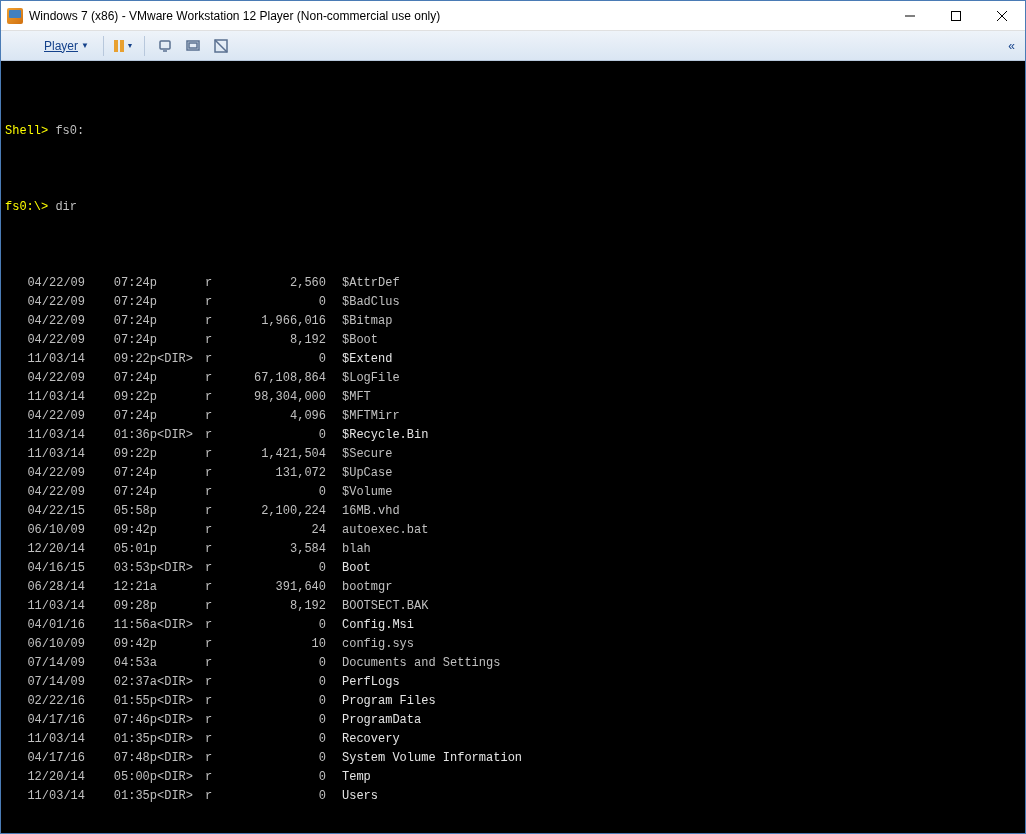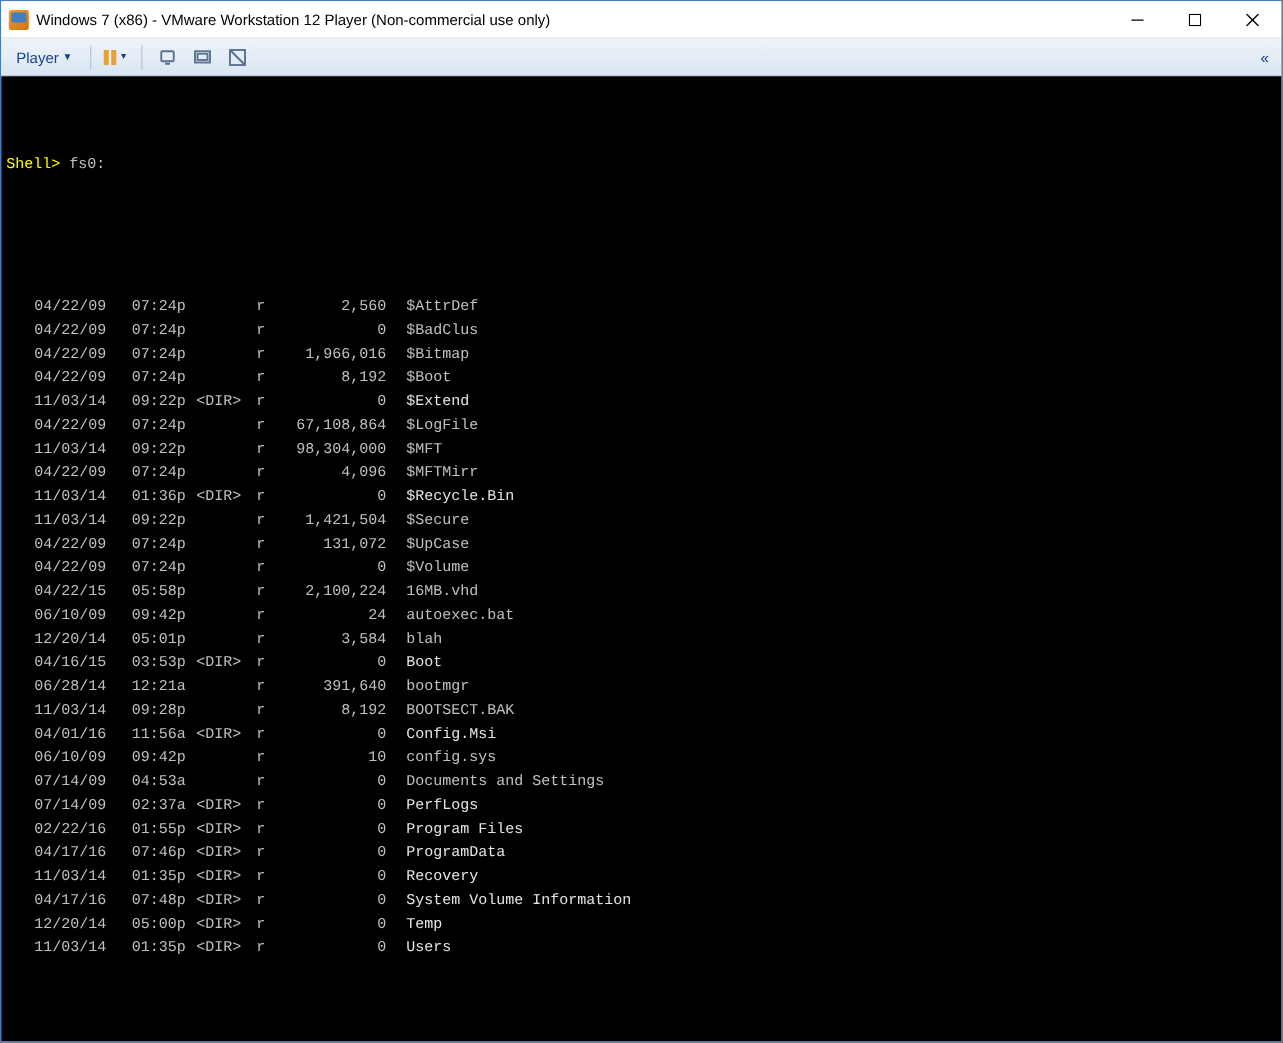--- a/index.html
+++ b/index.html
@@ -129,24 +129,24 @@
       color: #c0c0c0;
       white-space: pre;
       overflow: hidden;
     }
     .yel { color: #ffff00; }
     .wht { color: #ffffff; }
     .gry { color: #c0c0c0; }
     .blu { color: #e5e5e5; }
     .row { display: flex; }
     .c-date { width: 80px; text-align: right; }
-    .c-time { width: 72px; text-align: center; padding-left: 12px; }
+    .c-time { width: 72px; text-align: right; padding-left: 12px; }
     .c-dir { width: 48px; text-align: left; }
     .c-flag { width: 8px; }
-    .c-size { width: 96px; text-align: right; }
+    .c-size { width: 96px; text-align: right; margin-left: 17px; }
     .c-gap { width: 16px; }
     .c-name { }
   </style>
 </head>
 <body>
 
 <div class="window">
 
   <div class="titlebar">
     <div class="titlebar-icon"></div>
@@ -166,21 +166,21 @@
         <svg viewBox="0 0 10 10">
             <line x1="0" y1="0" x2="10" y2="10" stroke="currentColor" stroke-width="1"></line>
             <line x1="10" y1="0" x2="0" y2="10" stroke="currentColor" stroke-width="1"></line>
           </svg>
       </div>
     </div>
   </div>
 
   <div class="toolbar">
     <div class="player-menu">
-      <span style="">Player</span>
+      <span style="text-decoration: underline; margin-left: 31px;">Player</span>
       <span class="arrow">▼</span>
     </div>
     <div class="tool-sep"></div>
     <div class="tool-btn pause-dd">
       <span class="pause-icon">
           <span></span>
           <span></span>
         </span>
       <span class="arrow">▼</span>
     </div>
@@ -203,20 +203,21 @@
           <line x1="2" y1="2" x2="14" y2="14"></line>
         </svg>
     </div>
     <div class="toolbar-end">«</div>
   </div>
 
   <div class="console">
 <div> </div>
 <div><span class="yel">Shell&gt;</span> <span class="gry">fs0:</span></div>
 <div> </div>
+<div><span class="yel">fs0:\&gt;</span> <span class="gry">dir</span></div>
 <div> </div>
 <div id="listing-rows"><div class="row gry"><span class="c-date">04/22/09</span><span class="c-time">07:24p</span><span class="c-dir"></span><span class="c-flag">r</span><span class="c-size">2,560</span><span class="c-gap"></span><span class="c-name">$AttrDef</span></div><div class="row gry"><span class="c-date">04/22/09</span><span class="c-time">07:24p</span><span class="c-dir"></span><span class="c-flag">r</span><span class="c-size">0</span><span class="c-gap"></span><span class="c-name">$BadClus</span></div><div class="row gry"><span class="c-date">04/22/09</span><span class="c-time">07:24p</span><span class="c-dir"></span><span class="c-flag">r</span><span class="c-size">1,966,016</span><span class="c-gap"></span><span class="c-name">$Bitmap</span></div><div class="row gry"><span class="c-date">04/22/09</span><span class="c-time">07:24p</span><span class="c-dir"></span><span class="c-flag">r</span><span class="c-size">8,192</span><span class="c-gap"></span><span class="c-name">$Boot</span></div><div class="row gry"><span class="c-date">11/03/14</span><span class="c-time">09:22p</span><span class="c-dir">&lt;DIR&gt;</span><span class="c-flag">r</span><span class="c-size">0</span><span class="c-gap"></span><span class="c-name blu">$Extend</span></div><div class="row gry"><span class="c-date">04/22/09</span><span class="c-time">07:24p</span><span class="c-dir"></span><span class="c-flag">r</span><span class="c-size">67,108,864</span><span class="c-gap"></span><span class="c-name">$LogFile</span></div><div class="row gry"><span class="c-date">11/03/14</span><span class="c-time">09:22p</span><span class="c-dir"></span><span class="c-flag">r</span><span class="c-size">98,304,000</span><span class="c-gap"></span><span class="c-name">$MFT</span></div><div class="row gry"><span class="c-date">04/22/09</span><span class="c-time">07:24p</span><span class="c-dir"></span><span class="c-flag">r</span><span class="c-size">4,096</span><span class="c-gap"></span><span class="c-name">$MFTMirr</span></div><div class="row gry"><span class="c-date">11/03/14</span><span class="c-time">01:36p</span><span class="c-dir">&lt;DIR&gt;</span><span class="c-flag">r</span><span class="c-size">0</span><span class="c-gap"></span><span class="c-name blu">$Recycle.Bin</span></div><div class="row gry"><span class="c-date">11/03/14</span><span class="c-time">09:22p</span><span class="c-dir"></span><span class="c-flag">r</span><span class="c-size">1,421,504</span><span class="c-gap"></span><span class="c-name">$Secure</span></div><div class="row gry"><span class="c-date">04/22/09</span><span class="c-time">07:24p</span><span class="c-dir"></span><span class="c-flag">r</span><span class="c-size">131,072</span><span class="c-gap"></span><span class="c-name">$UpCase</span></div><div class="row gry"><span class="c-date">04/22/09</span><span class="c-time">07:24p</span><span class="c-dir"></span><span class="c-flag">r</span><span class="c-size">0</span><span class="c-gap"></span><span class="c-name">$Volume</span></div><div class="row gry"><span class="c-date">04/22/15</span><span class="c-time">05:58p</span><span class="c-dir"></span><span class="c-flag">r</span><span class="c-size">2,100,224</span><span class="c-gap"></span><span class="c-name">16MB.vhd</span></div><div class="row gry"><span class="c-date">06/10/09</span><span class="c-time">09:42p</span><span class="c-dir"></span><span class="c-flag">r</span><span class="c-size">24</span><span class="c-gap"></span><span class="c-name">autoexec.bat</span></div><div class="row gry"><span class="c-date">12/20/14</span><span class="c-time">05:01p</span><span class="c-dir"></span><span class="c-flag">r</span><span class="c-size">3,584</span><span class="c-gap"></span><span class="c-name">blah</span></div><div class="row gry"><span class="c-date">04/16/15</span><span class="c-time">03:53p</span><span class="c-dir">&lt;DIR&gt;</span><span class="c-flag">r</span><span class="c-size">0</span><span class="c-gap"></span><span class="c-name blu">Boot</span></div><div class="row gry"><span class="c-date">06/28/14</span><span class="c-time">12:21a</span><span class="c-dir"></span><span class="c-flag">r</span><span class="c-size">391,640</span><span class="c-gap"></span><span class="c-name">bootmgr</span></div><div class="row gry"><span class="c-date">11/03/14</span><span class="c-time">09:28p</span><span class="c-dir"></span><span class="c-flag">r</span><span class="c-size">8,192</span><span class="c-gap"></span><span class="c-name">BOOTSECT.BAK</span></div><div class="row gry"><span class="c-date">04/01/16</span><span class="c-time">11:56a</span><span class="c-dir">&lt;DIR&gt;</span><span class="c-flag">r</span><span class="c-size">0</span><span class="c-gap"></span><span class="c-name blu">Config.Msi</span></div><div class="row gry"><span class="c-date">06/10/09</span><span class="c-time">09:42p</span><span class="c-dir"></span><span class="c-flag">r</span><span class="c-size">10</span><span class="c-gap"></span><span class="c-name">config.sys</span></div><div class="row gry"><span class="c-date">07/14/09</span><span class="c-time">04:53a</span><span class="c-dir"></span><span class="c-flag">r</span><span class="c-size">0</span><span class="c-gap"></span><span class="c-name">Documents and Settings</span></div><div class="row gry"><span class="c-date">07/14/09</span><span class="c-time">02:37a</span><span class="c-dir">&lt;DIR&gt;</span><span class="c-flag">r</span><span class="c-size">0</span><span class="c-gap"></span><span class="c-name blu">PerfLogs</span></div><div class="row gry"><span class="c-date">02/22/16</span><span class="c-time">01:55p</span><span class="c-dir">&lt;DIR&gt;</span><span class="c-flag">r</span><span class="c-size">0</span><span class="c-gap"></span><span class="c-name blu">Program Files</span></div><div class="row gry"><span class="c-date">04/17/16</span><span class="c-time">07:46p</span><span class="c-dir">&lt;DIR&gt;</span><span class="c-flag">r</span><span class="c-size">0</span><span class="c-gap"></span><span class="c-name blu">ProgramData</span></div><div class="row gry"><span class="c-date">11/03/14</span><span class="c-time">01:35p</span><span class="c-dir">&lt;DIR&gt;</span><span class="c-flag">r</span><span class="c-size">0</span><span class="c-gap"></span><span class="c-name blu">Recovery</span></div><div class="row gry"><span class="c-date">04/17/16</span><span class="c-time">07:48p</span><span class="c-dir">&lt;DIR&gt;</span><span class="c-flag">r</span><span class="c-size">0</span><span class="c-gap"></span><span class="c-name blu">System Volume Information</span></div><div class="row gry"><span class="c-date">12/20/14</span><span class="c-time">05:00p</span><span class="c-dir">&lt;DIR&gt;</span><span class="c-flag">r</span><span class="c-size">0</span><span class="c-gap"></span><span class="c-name blu">Temp</span></div><div class="row gry"><span class="c-date">11/03/14</span><span class="c-time">01:35p</span><span class="c-dir">&lt;DIR&gt;</span><span class="c-flag">r</span><span class="c-size">0</span><span class="c-gap"></span><span class="c-name blu">Users</span></div></div>
 
 
 
 
 
   </div>
 
 </div>

